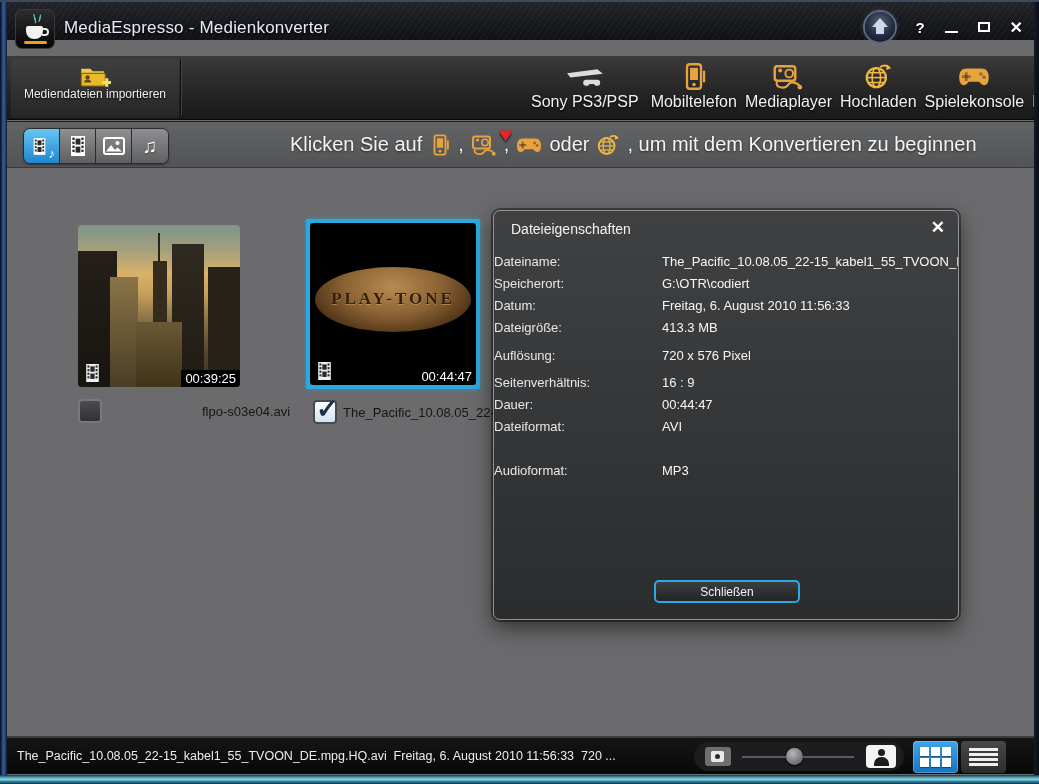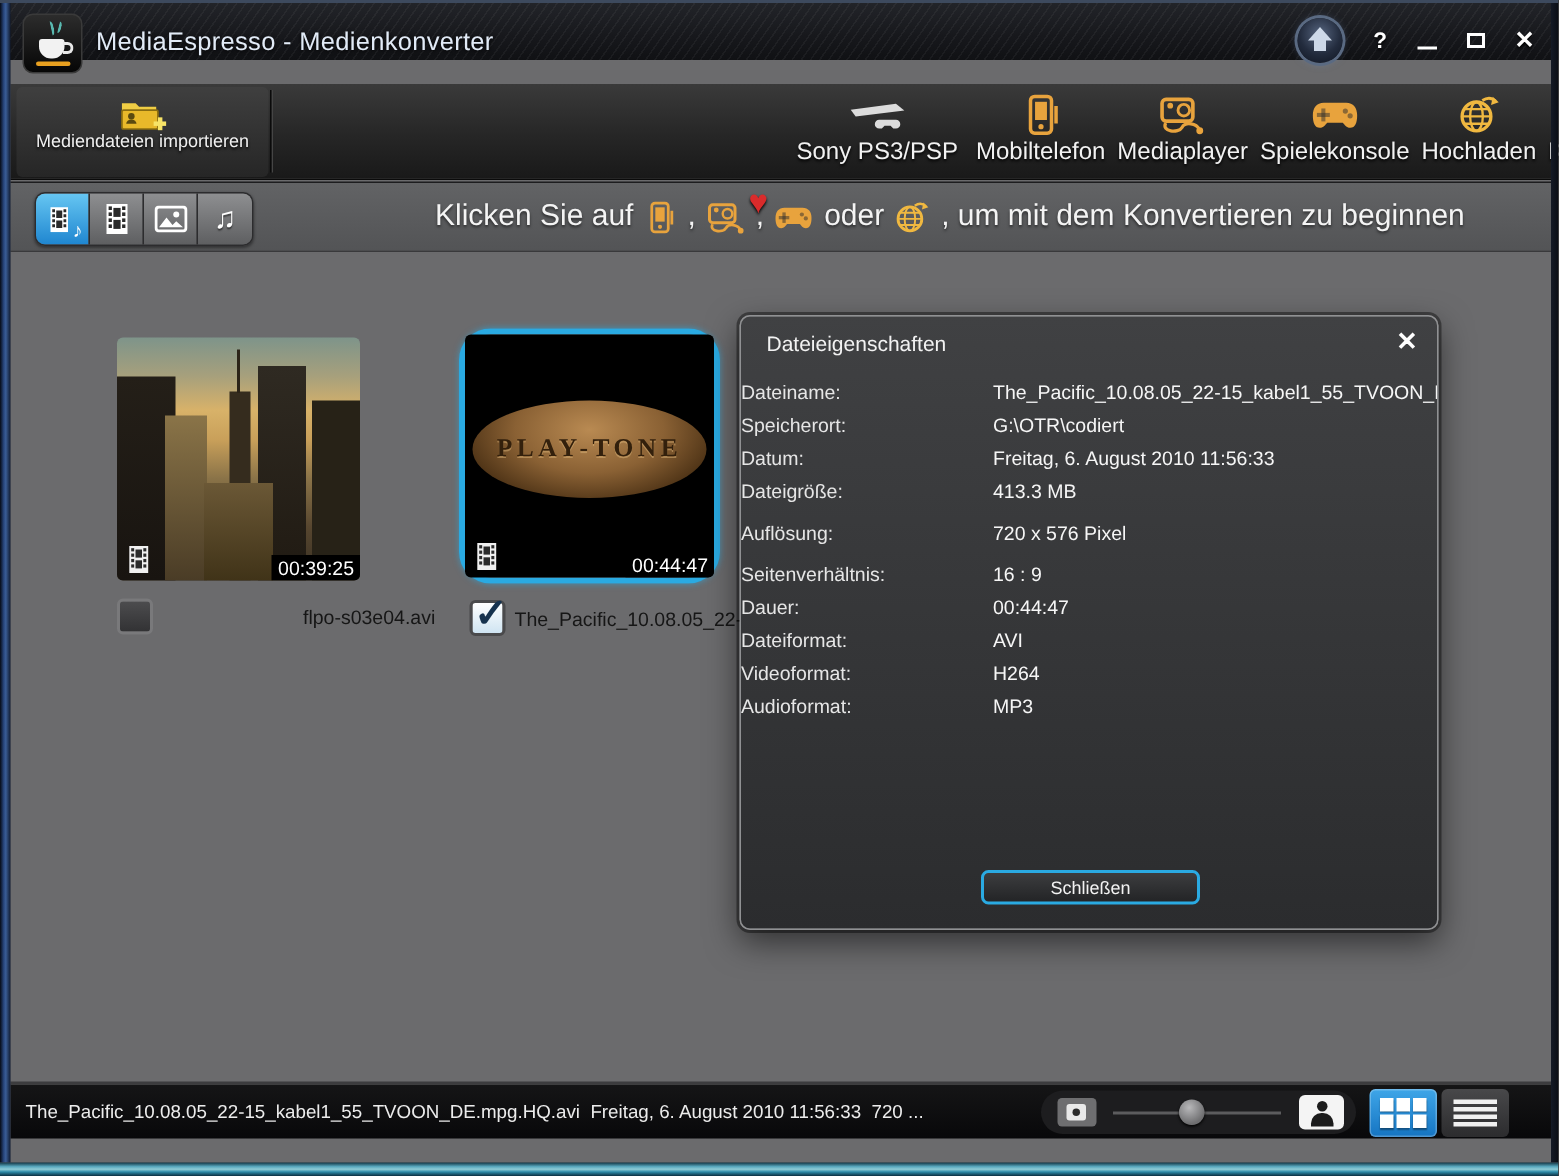--- a/index.html
+++ b/index.html
@@ -72,21 +72,21 @@
   .seg-note { font-size:20px; color:#fff; text-shadow:0 1px 1px rgba(0,0,0,.5); }
   .seg-mini-note { position:absolute; right:4px; bottom:2px; font-size:13px; color:#fff; }
 
   .instruction { position:absolute; left:283px; top:0; height:100%; display:flex; align-items:center; gap:7px;
     font-size:20px; color:#f4f4f4; text-shadow:0 1px 2px rgba(0,0,0,.55); }
   .instruction .ic { display:flex; align-items:center; }
 
   
   .content { position:absolute; left:7px; right:5px; top:169px; bottom:47px; background:#6b6b6d; }
 
-  .tile { position:absolute; border-radius:21px; }
+  .tile { position:absolute; border-radius:1px; }
   .tile.selected { border:4px solid #2aaae2; box-shadow:0 0 4px rgba(42,170,226,.6); }
   .tile-1 { left:71px; top:56px; width:162px; height:162px; }
   .tile-2 { left:299px; top:50px; width:174px; height:170px; }
   .thumb { position:relative; width:100%; height:100%; overflow:hidden; border-radius:4px; }
 
   
   .city { background:linear-gradient(180deg,#7e948a 0%,#a7a07c 16%,#d8b269 30%,#c9a05a 42%,#8a7348 58%,#57462f 78%,#372f22 100%); }
   .city .b { position:absolute; }
   .city .b1 { left:0; top:16%; width:24%; height:84%; background:linear-gradient(180deg,#241f18,#181410); }
   .city .b2 { left:20%; top:32%; width:17%; height:68%; background:linear-gradient(180deg,#8a7448,#4a3c26); }
@@ -124,21 +124,21 @@
   .dialog-title { position:absolute; left:17px; top:10px; font-size:14px; color:#f2f2f2; }
   .dialog-close { position:absolute; right:13px; top:6px; font-size:17px; font-weight:bold; color:#fff; }
   .dlg-row { position:absolute; left:0; width:100%; display:flex; font-size:13px; line-height:17px; }
   .dlg-row .lbl { width:160px; text-align:left; color:#e6e6e6; }
   .dlg-row .val { margin-left:8px; color:#f6f6f6; flex:1; white-space:nowrap; overflow:hidden; }
   .dlg-close-btn { position:absolute; left:160px; top:369px; width:146px; height:23px;
     background:linear-gradient(180deg,#3c3d3f,#232426); border:2px solid #2aaae2; border-radius:5px;
     color:#f2f2f2; font-size:12px; display:flex; align-items:center; justify-content:center; }
 
   
-  .statusbar { position:absolute; left:7px; right:5px; bottom:25px; height:38px; z-index:30;
+  .statusbar { position:absolute; left:7px; right:5px; bottom:10px; height:38px; z-index:30;
     background:linear-gradient(180deg,#151516 0,#08080a 100%); border-top:2px solid #3c3c3e; }
   .status-text { position:absolute; left:10px; top:11px; font-size:12.5px; color:#ececec; white-space:pre; }
   .zoom-pill { position:absolute; left:687px; top:4px; width:210px; height:29px; border-radius:15px; background:#1d1d1f; }
   .zp-small { position:absolute; left:11px; top:5px; width:26px; height:19px; background:#6e6e70; border-radius:3px; overflow:hidden; }
   .zp-small::after { content:""; position:absolute; left:6px; top:4px; width:13px; height:11px; background:#e9e9e9; border-radius:2px; }
   .zp-small::before { content:""; position:absolute; left:10px; top:7px; width:5px; height:5px; border-radius:50%; background:#2b2b2b; z-index:1; }
   .zp-track { position:absolute; left:48px; top:14px; width:112px; height:2px; background:#5c5c5e; }
   .zp-handle { position:absolute; left:92px; top:6px; width:17px; height:17px; border-radius:50%;
     background:radial-gradient(circle at 40% 32%,#b8b8ba,#6e6e70 70%); box-shadow:0 1px 2px #000; }
   .zp-large { position:absolute; left:172px; top:3px; width:30px; height:23px; background:#f4f4f4; border-radius:4px; overflow:hidden; }
@@ -269,30 +269,30 @@
           </svg>
         <span class="device-label">Mobiltelefon</span>
       </div>
       <div class="device">
         <svg class="ic ic-yellow" width="32" height="28">
             <use href="#i-player"></use>
           </svg>
         <span class="device-label">Mediaplayer</span>
       </div>
       <div class="device">
+        <svg class="ic ic-gold" width="30" height="30">
+            <use href="#i-globe"></use>
+          </svg>
+        <span class="device-label">Hochladen</span>
+      </div>
+      <div class="device">
         <svg class="ic ic-yellow" width="32" height="26">
             <use href="#i-gamepad"></use>
           </svg>
         <span class="device-label">Spielekonsole</span>
-      </div>
-      <div class="device">
-        <svg class="ic ic-gold" width="30" height="30">
-            <use href="#i-globe"></use>
-          </svg>
-        <span class="device-label">Hochladen</span>
       </div>
       <div class="device">
         <svg class="ic ic-gold" width="32" height="28">
             <use href="#i-convert"></use>
           </svg>
         <span class="device-label">Konvertieren</span>
       </div>
     </div>
   </div>
 
@@ -412,24 +412,20 @@
       <span class="val">16 : 9</span>
     </div>
     <div class="dlg-row" style="top:185px">
       <span class="lbl">Dauer:</span>
       <span class="val">00:44:47</span>
     </div>
     <div class="dlg-row" style="top:207px">
       <span class="lbl">Dateiformat:</span>
       <span class="val">AVI</span>
     </div>
-    <div class="dlg-row" style="top:229px">
-      <span class="lbl">Videoformat:</span>
-      <span class="val">H264</span>
-    </div>
     <div class="dlg-row" style="top:251px">
       <span class="lbl">Audioformat:</span>
       <span class="val">MP3</span>
     </div>
 
     <div class="dlg-close-btn">Schließen</div>
   </div>
 
   <div class="statusbar">
     <div class="status-text">The_Pacific_10.08.05_22-15_kabel1_55_TVOON_DE.mpg.HQ.avi  Freitag, 6. August 2010 11:56:33  720 ...</div>

